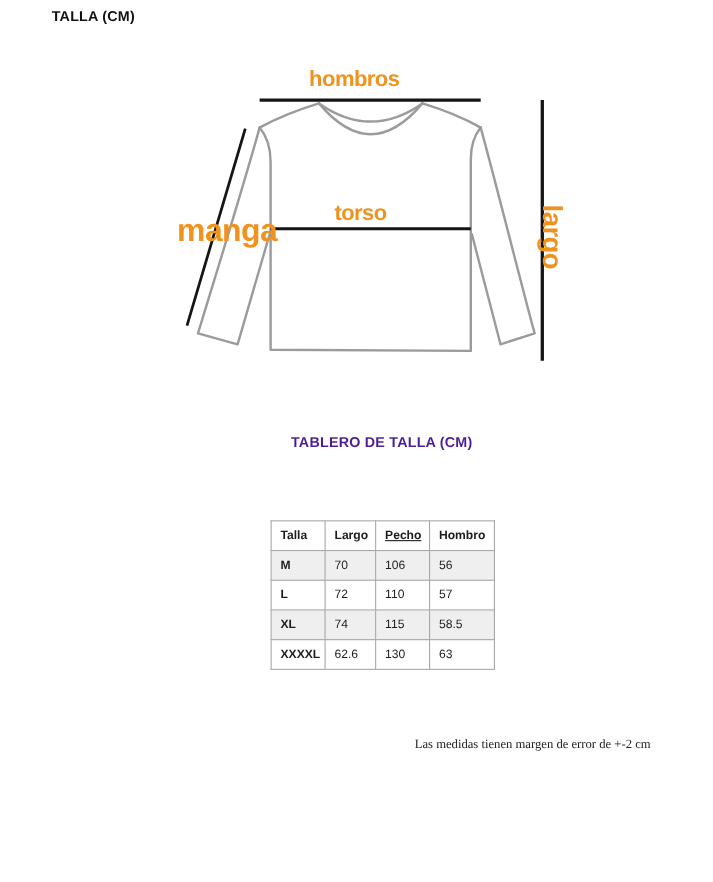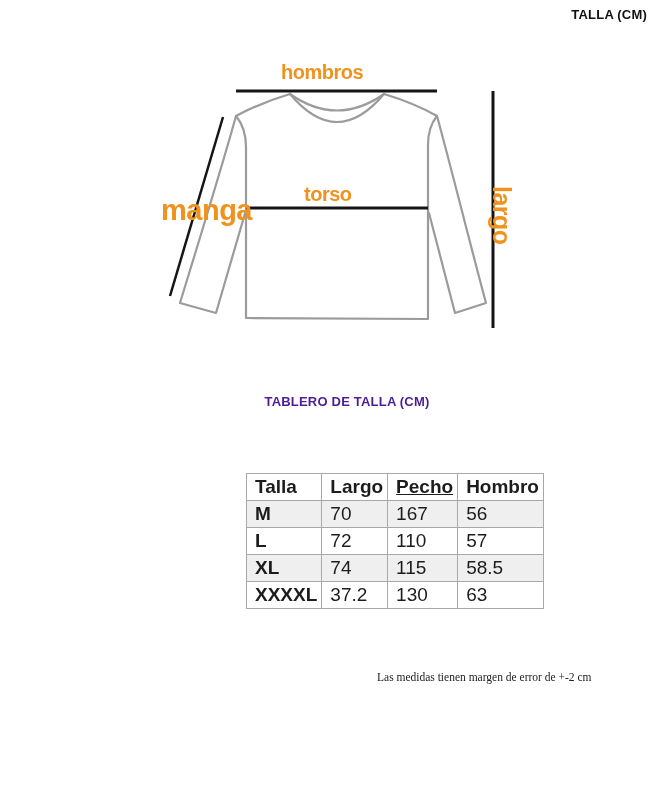--- a/index.html
+++ b/index.html
@@ -14,21 +14,21 @@
     background: #ffffff;
     font-family: "Liberation Sans", sans-serif;
     overflow: hidden;
   }
   .page-title {
     position: absolute;
     left: 47px;
     top: 7px;
     width: 600px;
     margin: 0;
-    text-align: right;
+    text-align: left;
     font-size: 13px;
     font-weight: 700;
     color: #111111;
     letter-spacing: 0.2px;
   }
   .table-title {
     position: absolute;
     left: 47px;
     top: 394px;
     width: 600px;
@@ -72,21 +72,21 @@
   }
   .lbl-hombros { left: 131px; top: 7px;  font-size: 20px; }
   .lbl-torso   { left: 154px; top: 129px; font-size: 20px; }
   .lbl-manga   { left: 11px;  top: 141px; font-size: 29px; }
   .lbl-largo   { left: 339px; top: 131px; font-size: 25px; writing-mode: vertical-rl; }
   .size-table {
     position: absolute;
     left: 246px;
     top: 473px;
     border-collapse: collapse;
-    font-size: 19px;
+    font-size: 11px;
     color: #1c1c1c;
   }
   .size-table th,
   .size-table td {
     border: 1px solid var(--table-border-gray, #a8a8a8);
     height: 26px;
     padding: 0 4px 0 8px;
     text-align: left;
     vertical-align: middle;
     font-weight: 400;
@@ -153,38 +153,38 @@
         <th>Talla</th>
         <th>Largo</th>
         <th>Pecho</th>
         <th>Hombro</th>
       </tr>
     </thead>
     <tbody>
       <tr>
         <td>M</td>
         <td>70</td>
-        <td>167</td>
+        <td>106</td>
         <td>56</td>
       </tr>
       <tr>
         <td>L</td>
         <td>72</td>
         <td>110</td>
         <td>57</td>
       </tr>
       <tr>
         <td>XL</td>
         <td>74</td>
         <td>115</td>
         <td>58.5</td>
       </tr>
       <tr>
         <td>XXXXL</td>
-        <td>37.2</td>
+        <td>62.6</td>
         <td>130</td>
         <td>63</td>
       </tr>
     </tbody>
   </table>
 
   <div class="footnote">Las medidas tienen margen de error de +-2 cm</div>
 
 </div>
 

